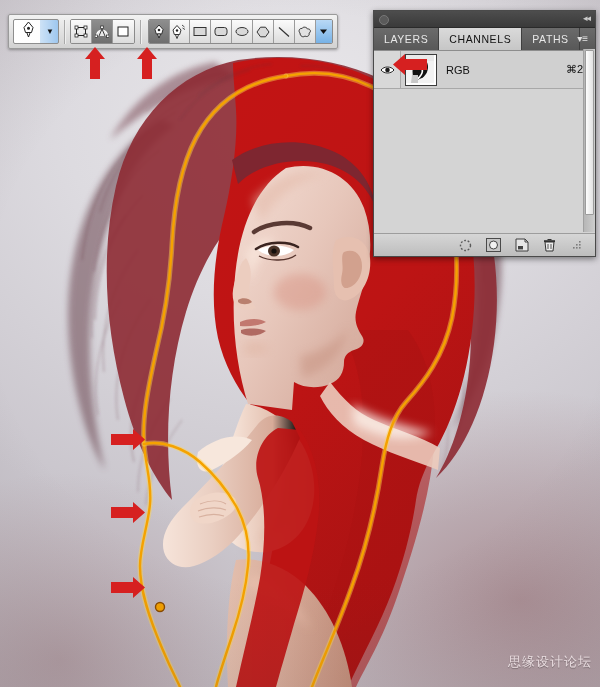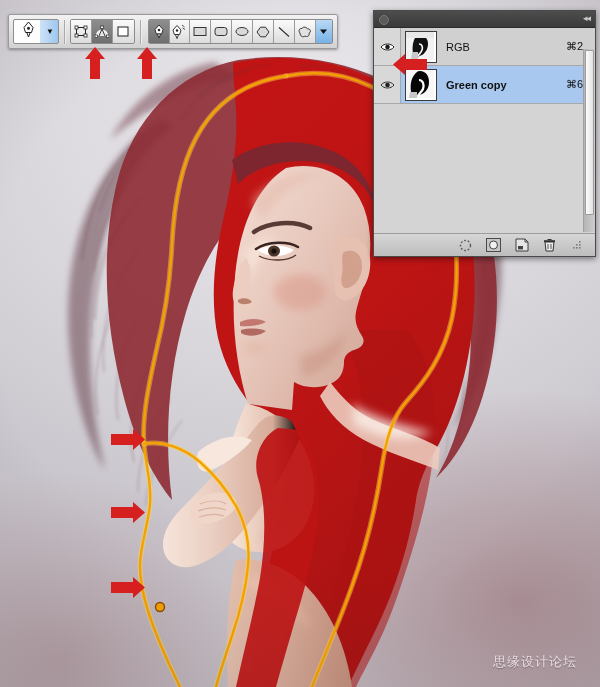--- a/index.html
+++ b/index.html
@@ -125,21 +125,21 @@
     display:flex;align-items:center;justify-content:flex-end;gap:13px;
     padding-right:10px;box-sizing:border-box;
   }
   .fbtn{width:15px;height:15px;display:flex;align-items:center;justify-content:center;}
 
   
   .arrow{position:absolute;}
 
   
   #watermark{
-    position:absolute;right:23px;bottom:16px;
+    position:absolute;right:8px;bottom:16px;
     display:flex;align-items:baseline;gap:7px;
     color:#efe3e6;opacity:.92;
     text-shadow:0 1px 1px rgba(0,0,0,.35);
     pointer-events:none;
   }
   #wm-cn{font-size:13px;letter-spacing:1px;font-family:"DejaVu Sans", sans-serif;}
   #wm-url{font-size:12px;letter-spacing:.5px;font-family:"DejaVu Sans Mono", monospace;}
 </style>
 </head>
 <body>
@@ -503,20 +503,28 @@
   </div>
 </div>
 
 <div id="panel">
 
   <div id="panel-titlebar">
     <span class="dot"></span>
     <span id="collapse-icon">◂◂</span>
   </div>
 
+  <div id="tabstrip">
+    <div class="ptab">LAYERS</div>
+    <div class="ptab active">CHANNELS</div>
+    <div class="ptab">PATHS</div>
+    <div id="tabfill">
+      <span id="panel-menu">▾≡</span>
+    </div>
+  </div>
 
   <div id="chan-list">
 
     <div class="chan-row">
       <div class="eye-cell">
         <svg width="15" height="10" viewBox="0 0 15 10">
           <path d="M1 5 C4 1 11 1 14 5 C11 9 4 9 1 5 Z" fill="#fff" stroke="#222" stroke-width="1"></path>
           <circle cx="7.5" cy="5" r="2.3" fill="#1a1a1a"></circle>
         </svg>
       </div>
@@ -529,38 +537,20 @@
           <path d="M0 0 L28 0 L28 6 L0 6 Z" fill="#e9e9e9"></path>
         </svg>
       </div>
       <span class="chan-name">RGB</span>
       <span class="chan-key">⌘2</span>
     </div>
 
 
 
 
-    <div class="chan-row selected">
-      <div class="eye-cell">
-        <svg width="15" height="10" viewBox="0 0 15 10">
-          <path d="M1 5 C4 1 11 1 14 5 C11 9 4 9 1 5 Z" fill="#d8d8d8" stroke="#333" stroke-width="1"></path>
-          <circle cx="7.5" cy="5" r="2.3" fill="#222"></circle>
-        </svg>
-      </div>
-      <div class="thumb">
-        <svg width="28" height="28" viewBox="0 0 28 28">
-          <rect width="28" height="28" fill="#f7f7f7"></rect>
-          <path d="M14 1 C20 1 23 6 23 12 C23 18 20 22 16 24 L10 26 L6 26 C4 20 4 11 7.5 6 C9.5 3 11 1 14 1 Z" fill="#060606"></path>
-          <path d="M13 10 C17 10 18.5 15 17 19 C15.8 22 13 23 12 26" fill="none" stroke="#fff" stroke-width="2.2"></path>
-          <path d="M4 22 L11 22 L11 28 L3 28 Z" fill="#c6c6c6"></path>
-        </svg>
-      </div>
-      <span class="chan-name">Green copy</span>
-      <span class="chan-key">⌘6</span>
-    </div>
   </div>
 
   <div id="scrollbar">
     <div id="scrollthumb"></div>
   </div>
 
   <div id="panel-footer">
     <div class="fbtn">
       <svg width="13" height="13" viewBox="0 0 13 13">
         <circle cx="6.5" cy="6.5" r="5" fill="none" stroke="#5a5a5a" stroke-width="1.4" stroke-dasharray="1.8 1.8"></circle>

